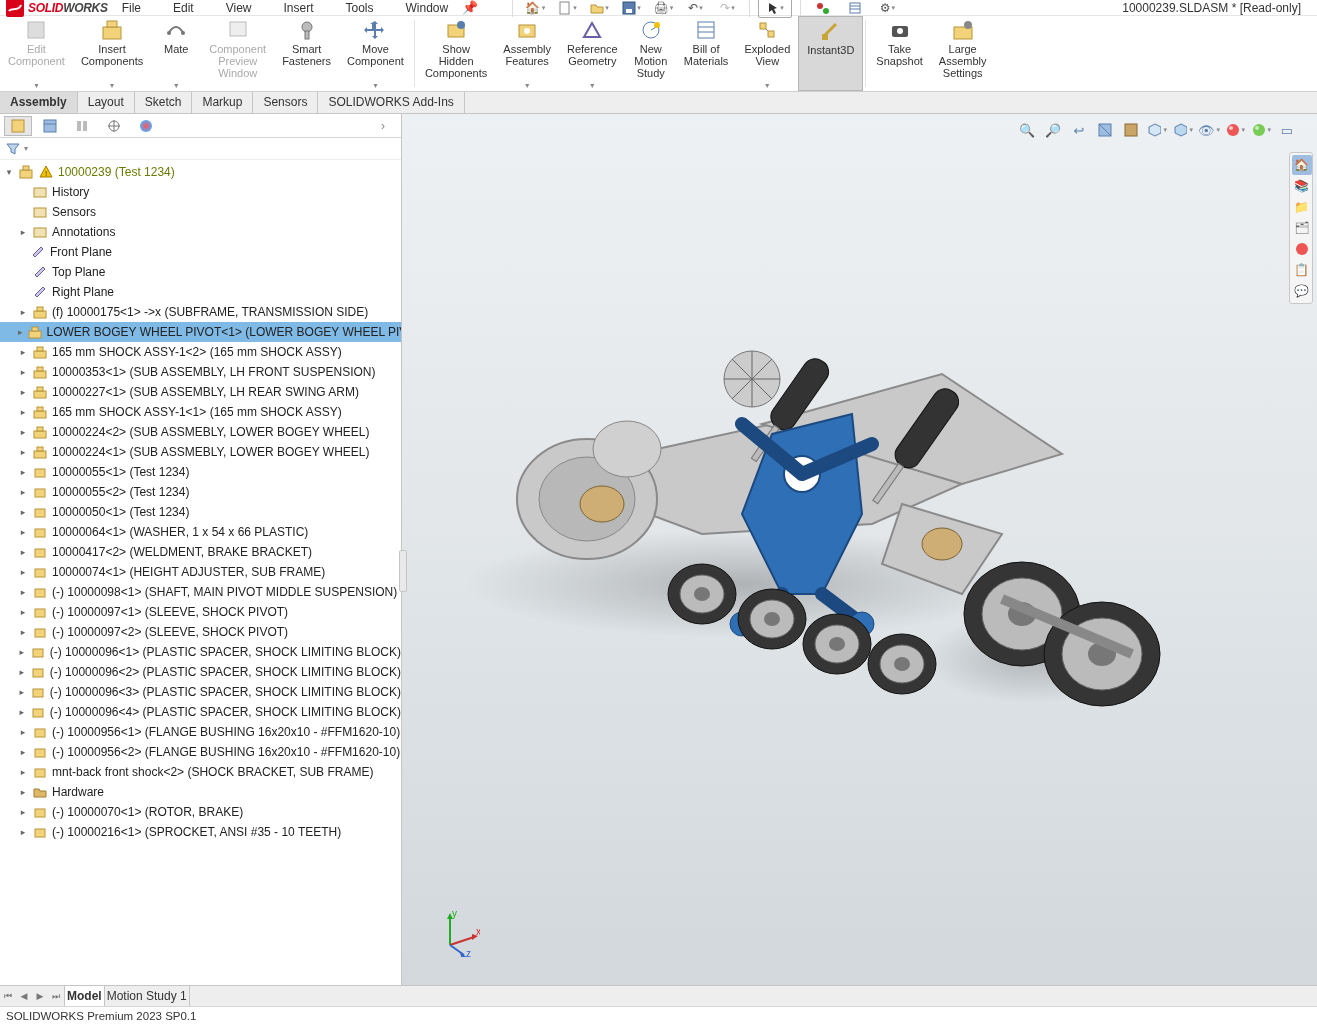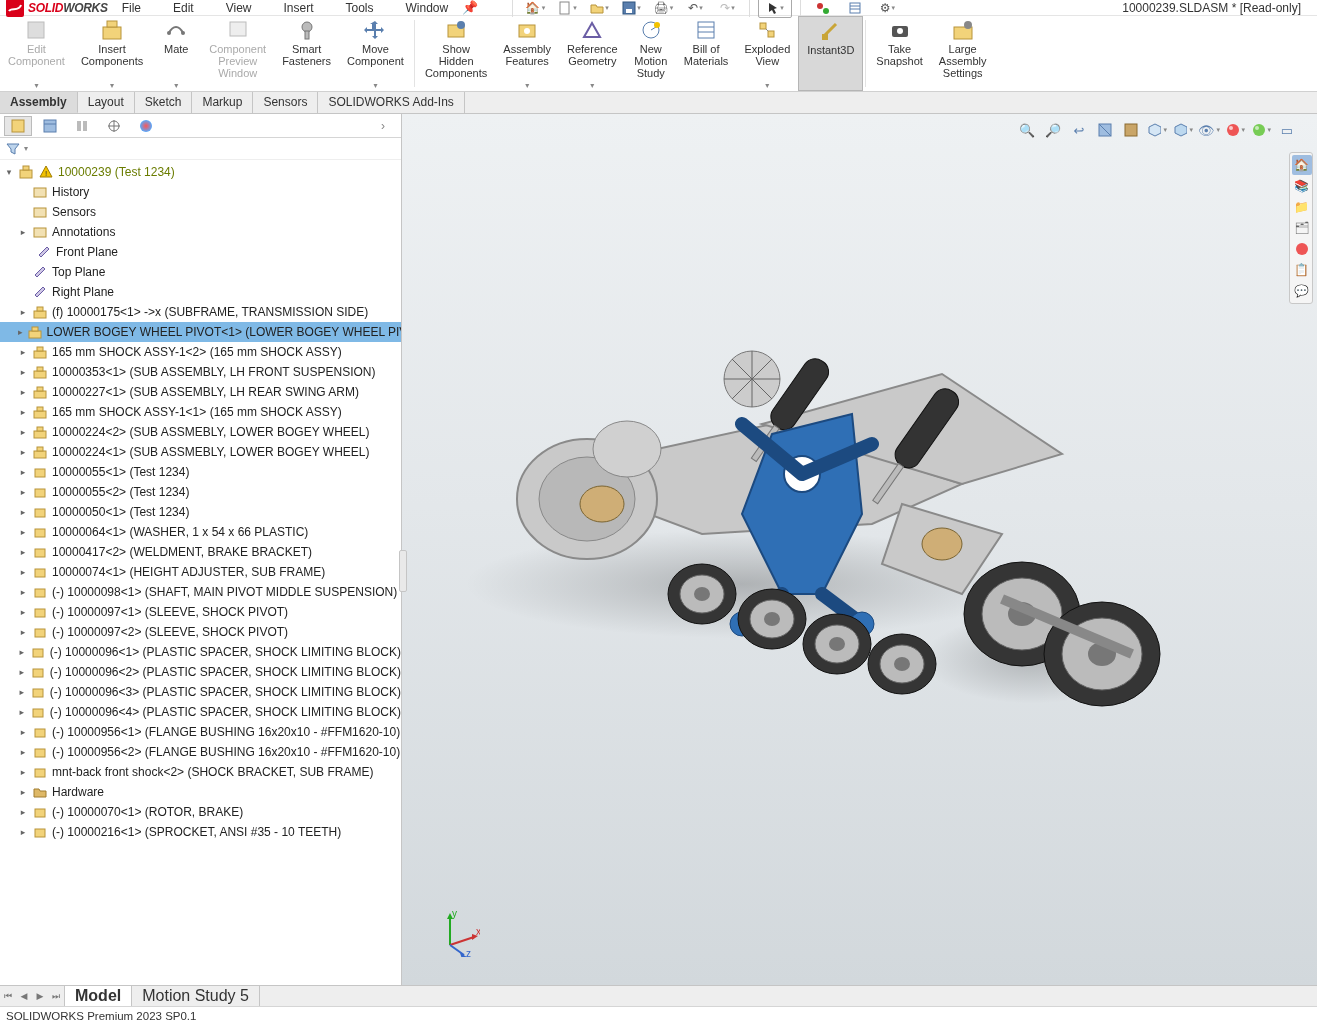--- a/index.html
+++ b/index.html
@@ -70,21 +70,21 @@
 .shadow-blob { position: absolute; width: 560px; height: 110px; background: radial-gradient(ellipse at center, rgba(0,0,0,0.22) 0%, rgba(0,0,0,0.12) 30%, rgba(0,0,0,0) 70%); border-radius: 50%; }
 .shadow2 { position: absolute; width: 220px; height: 90px; background: radial-gradient(ellipse at center, rgba(0,0,0,0.20) 0%, rgba(0,0,0,0) 70%); border-radius: 50%; }
 
 
 .model { position: absolute; top: 180px; left: 40px; width: 760px; height: 420px; }
 
 
 .bottom-tabs { height: 21px; background: #eee; border-top: 1px solid #c5c5c5; display: flex; align-items: stretch; }
 .bt-nav { display: flex; align-items: center; border-right: 1px solid #c5c5c5; }
 .bt-nav-btn { width: 16px; height: 100%; display: flex; align-items: center; justify-content: center; color: #777; cursor: pointer; font-size: 9px; }
-.bt-tab { padding: 2px 10px; border-right: 1px solid #c5c5c5; cursor: pointer; font-size: 16px; display: flex; align-items: center; }
+.bt-tab { padding: 2px 2px; border-right: 1px solid #c5c5c5; cursor: pointer; font-size: 12px; display: flex; align-items: center; }
 .bt-tab.active { background: #fff; font-weight: bold; }
 
 
 .statusbar { height: 19px; background: #fff; border-top: 1px solid #d5d5d5; display: flex; align-items: center; padding: 0 6px; font-size: 11.5px; color: #333; }
 
 
 svg { display: block; }
 
 
 .wheel { fill: #353535; stroke: #111; }
@@ -394,21 +394,21 @@
           </div>
           <div class="tree-row" style="padding-left: 18px;">
             <span class="arrow">▸</span>
             <span class="icon">
               <svg width="16" height="16">
                 <rect x="2" y="4" width="12" height="9" fill="#f2e1b3" stroke="#b8943a"></rect>
               </svg>
             </span>
             <span class="label">Annotations</span>
           </div>
-          <div class="tree-row" style="padding-left: 22px;">
+          <div class="tree-row" style="padding-left: 16px;">
             <span class="arrow"></span>
             <span class="icon">
               <svg width="16" height="16">
                 <path d="M3 11 L11 3 L13 5 L5 13 Z" fill="#cfc7e6" stroke="#6b5ea5"></path>
               </svg>
             </span>
             <span class="label">Front Plane</span>
           </div>
           <div class="tree-row" style="padding-left: 18px;">
             <span class="arrow"></span>
@@ -819,19 +819,19 @@
 
 <div class="bottom-tabs">
   <div class="bt-nav">
     <div class="bt-nav-btn">⏮</div>
     <div class="bt-nav-btn">◀</div>
     <div class="bt-nav-btn">▶</div>
     <div class="bt-nav-btn">⏭</div>
   </div>
   <div id="bottom-tabs-container" style="display:flex">
       <div class="bt-tab active">Model</div>
-      <div class="bt-tab">Motion Study 5</div>
+      <div class="bt-tab">Motion Study 1</div>
     </div>
 </div>
 
 <div class="statusbar">
   <span>SOLIDWORKS Premium 2023 SP0.1</span>
 </div>
 
 </body></html>

